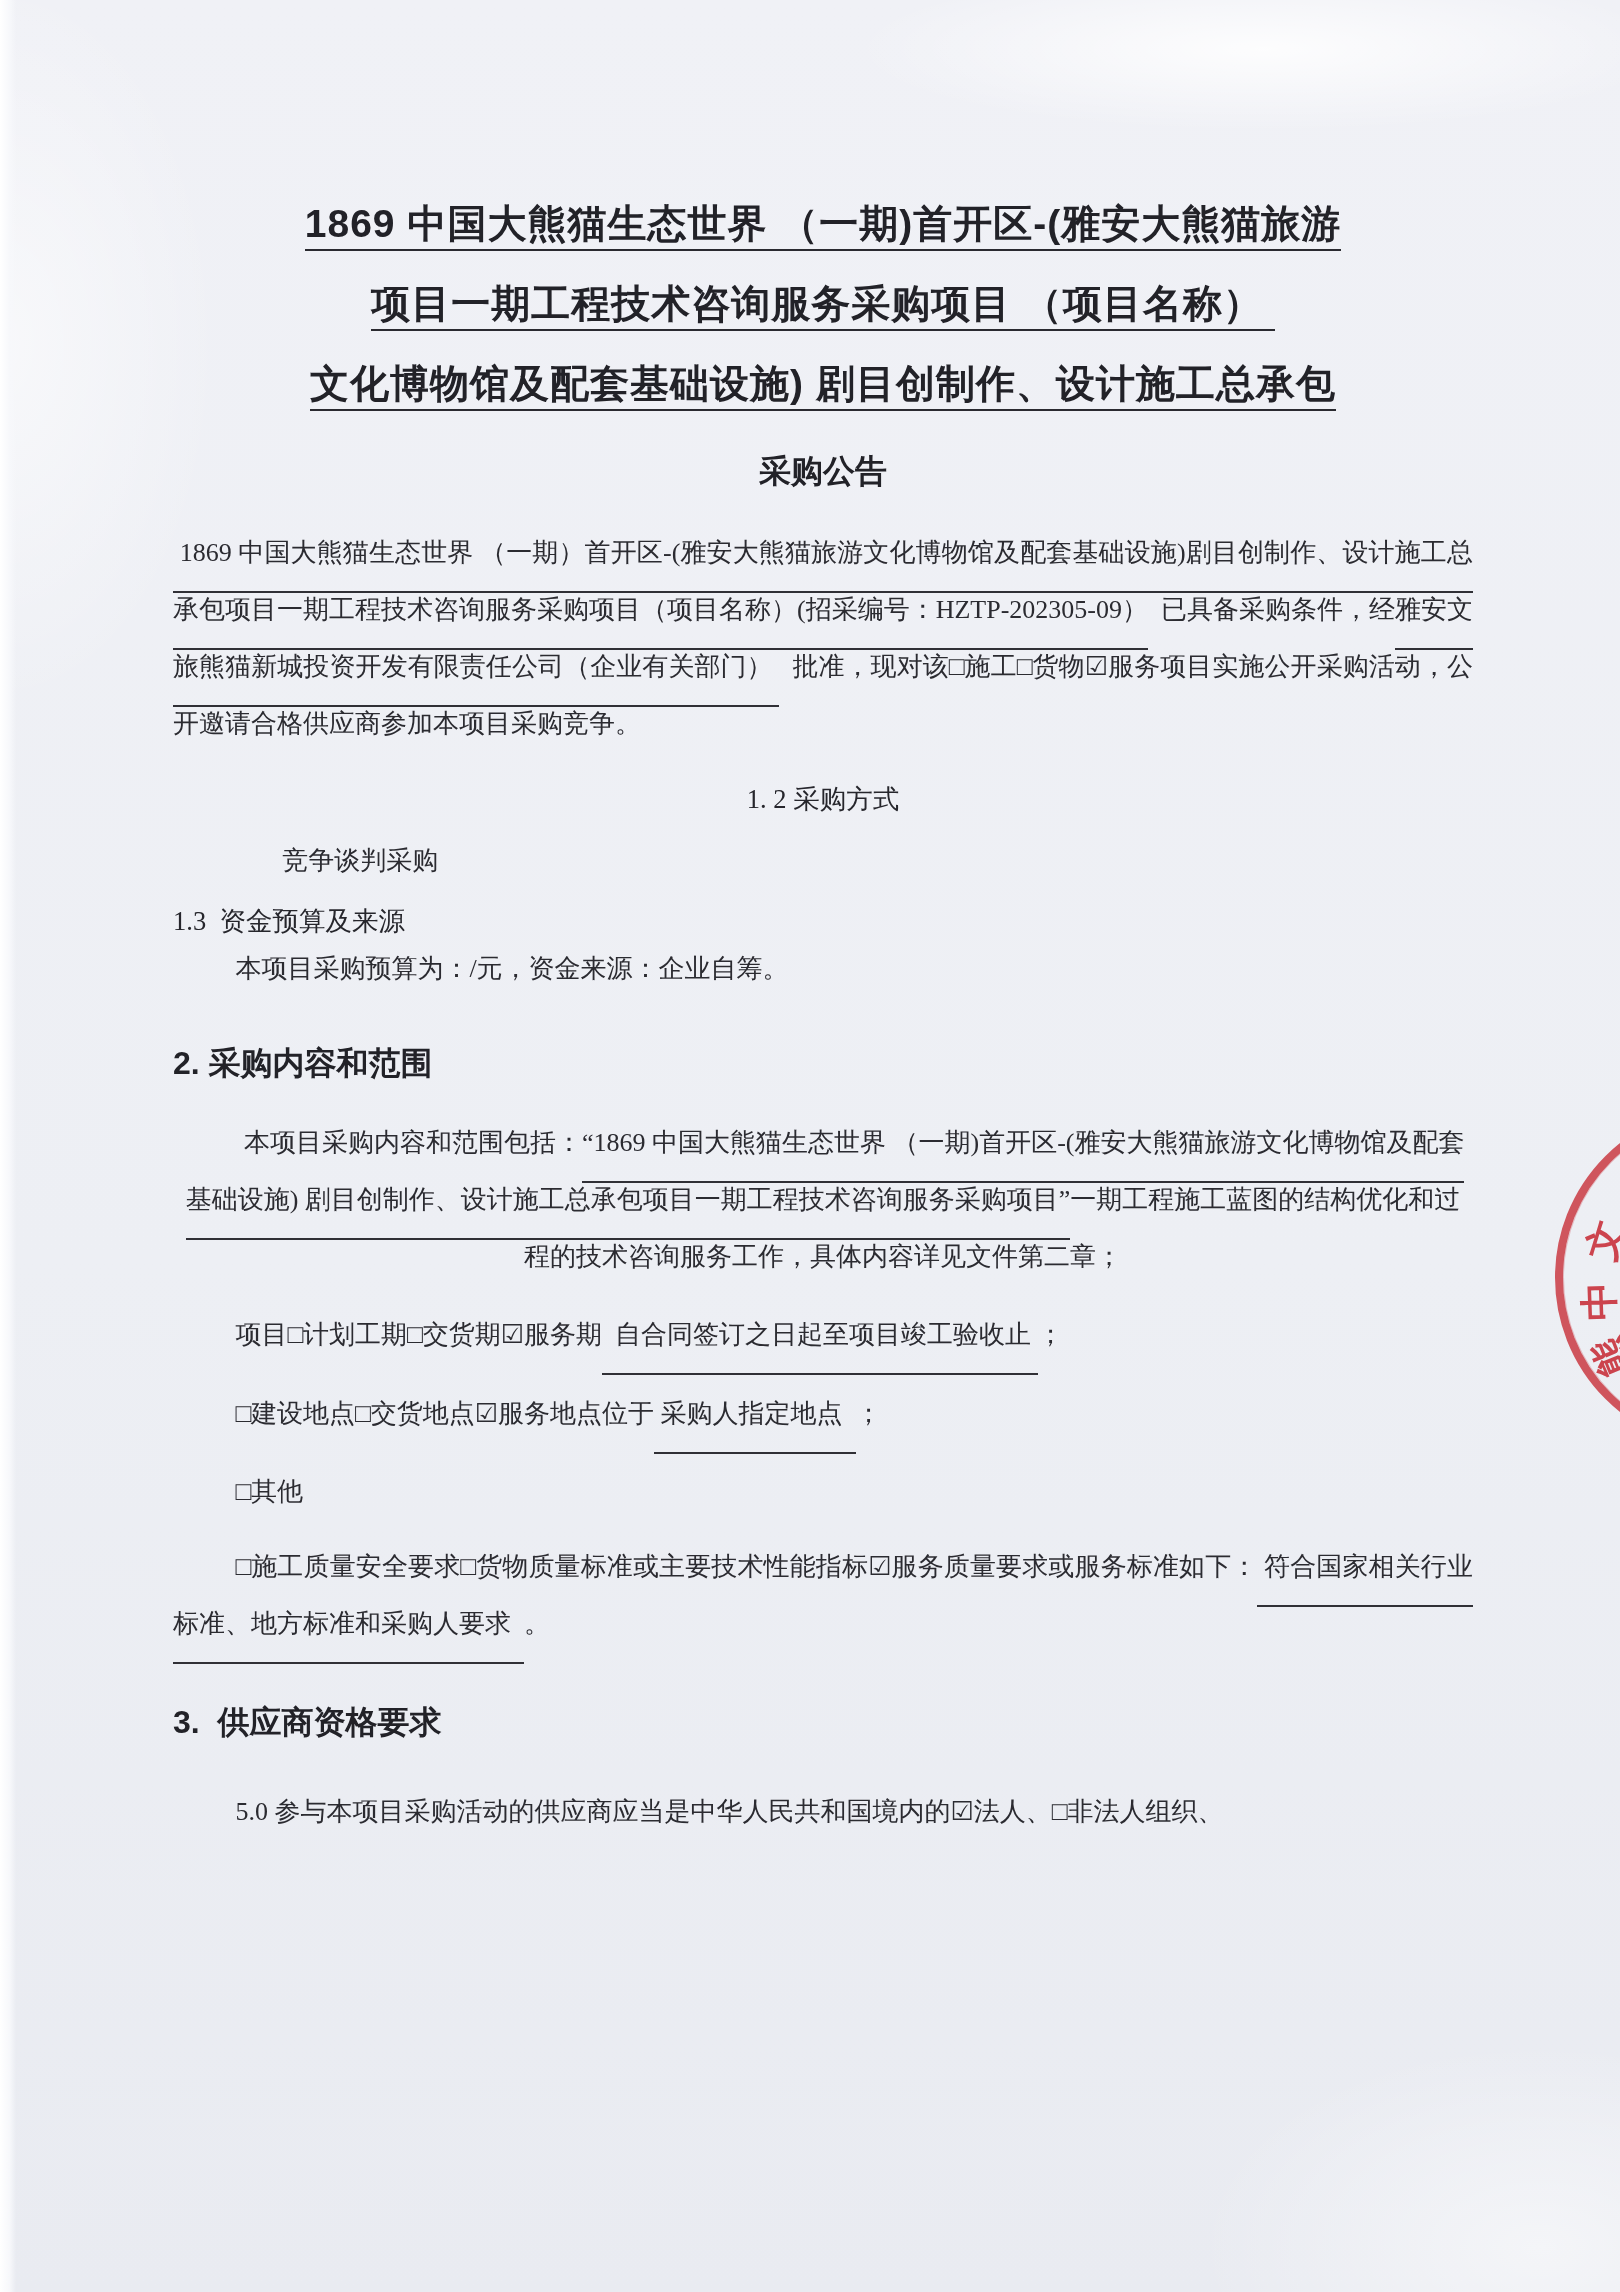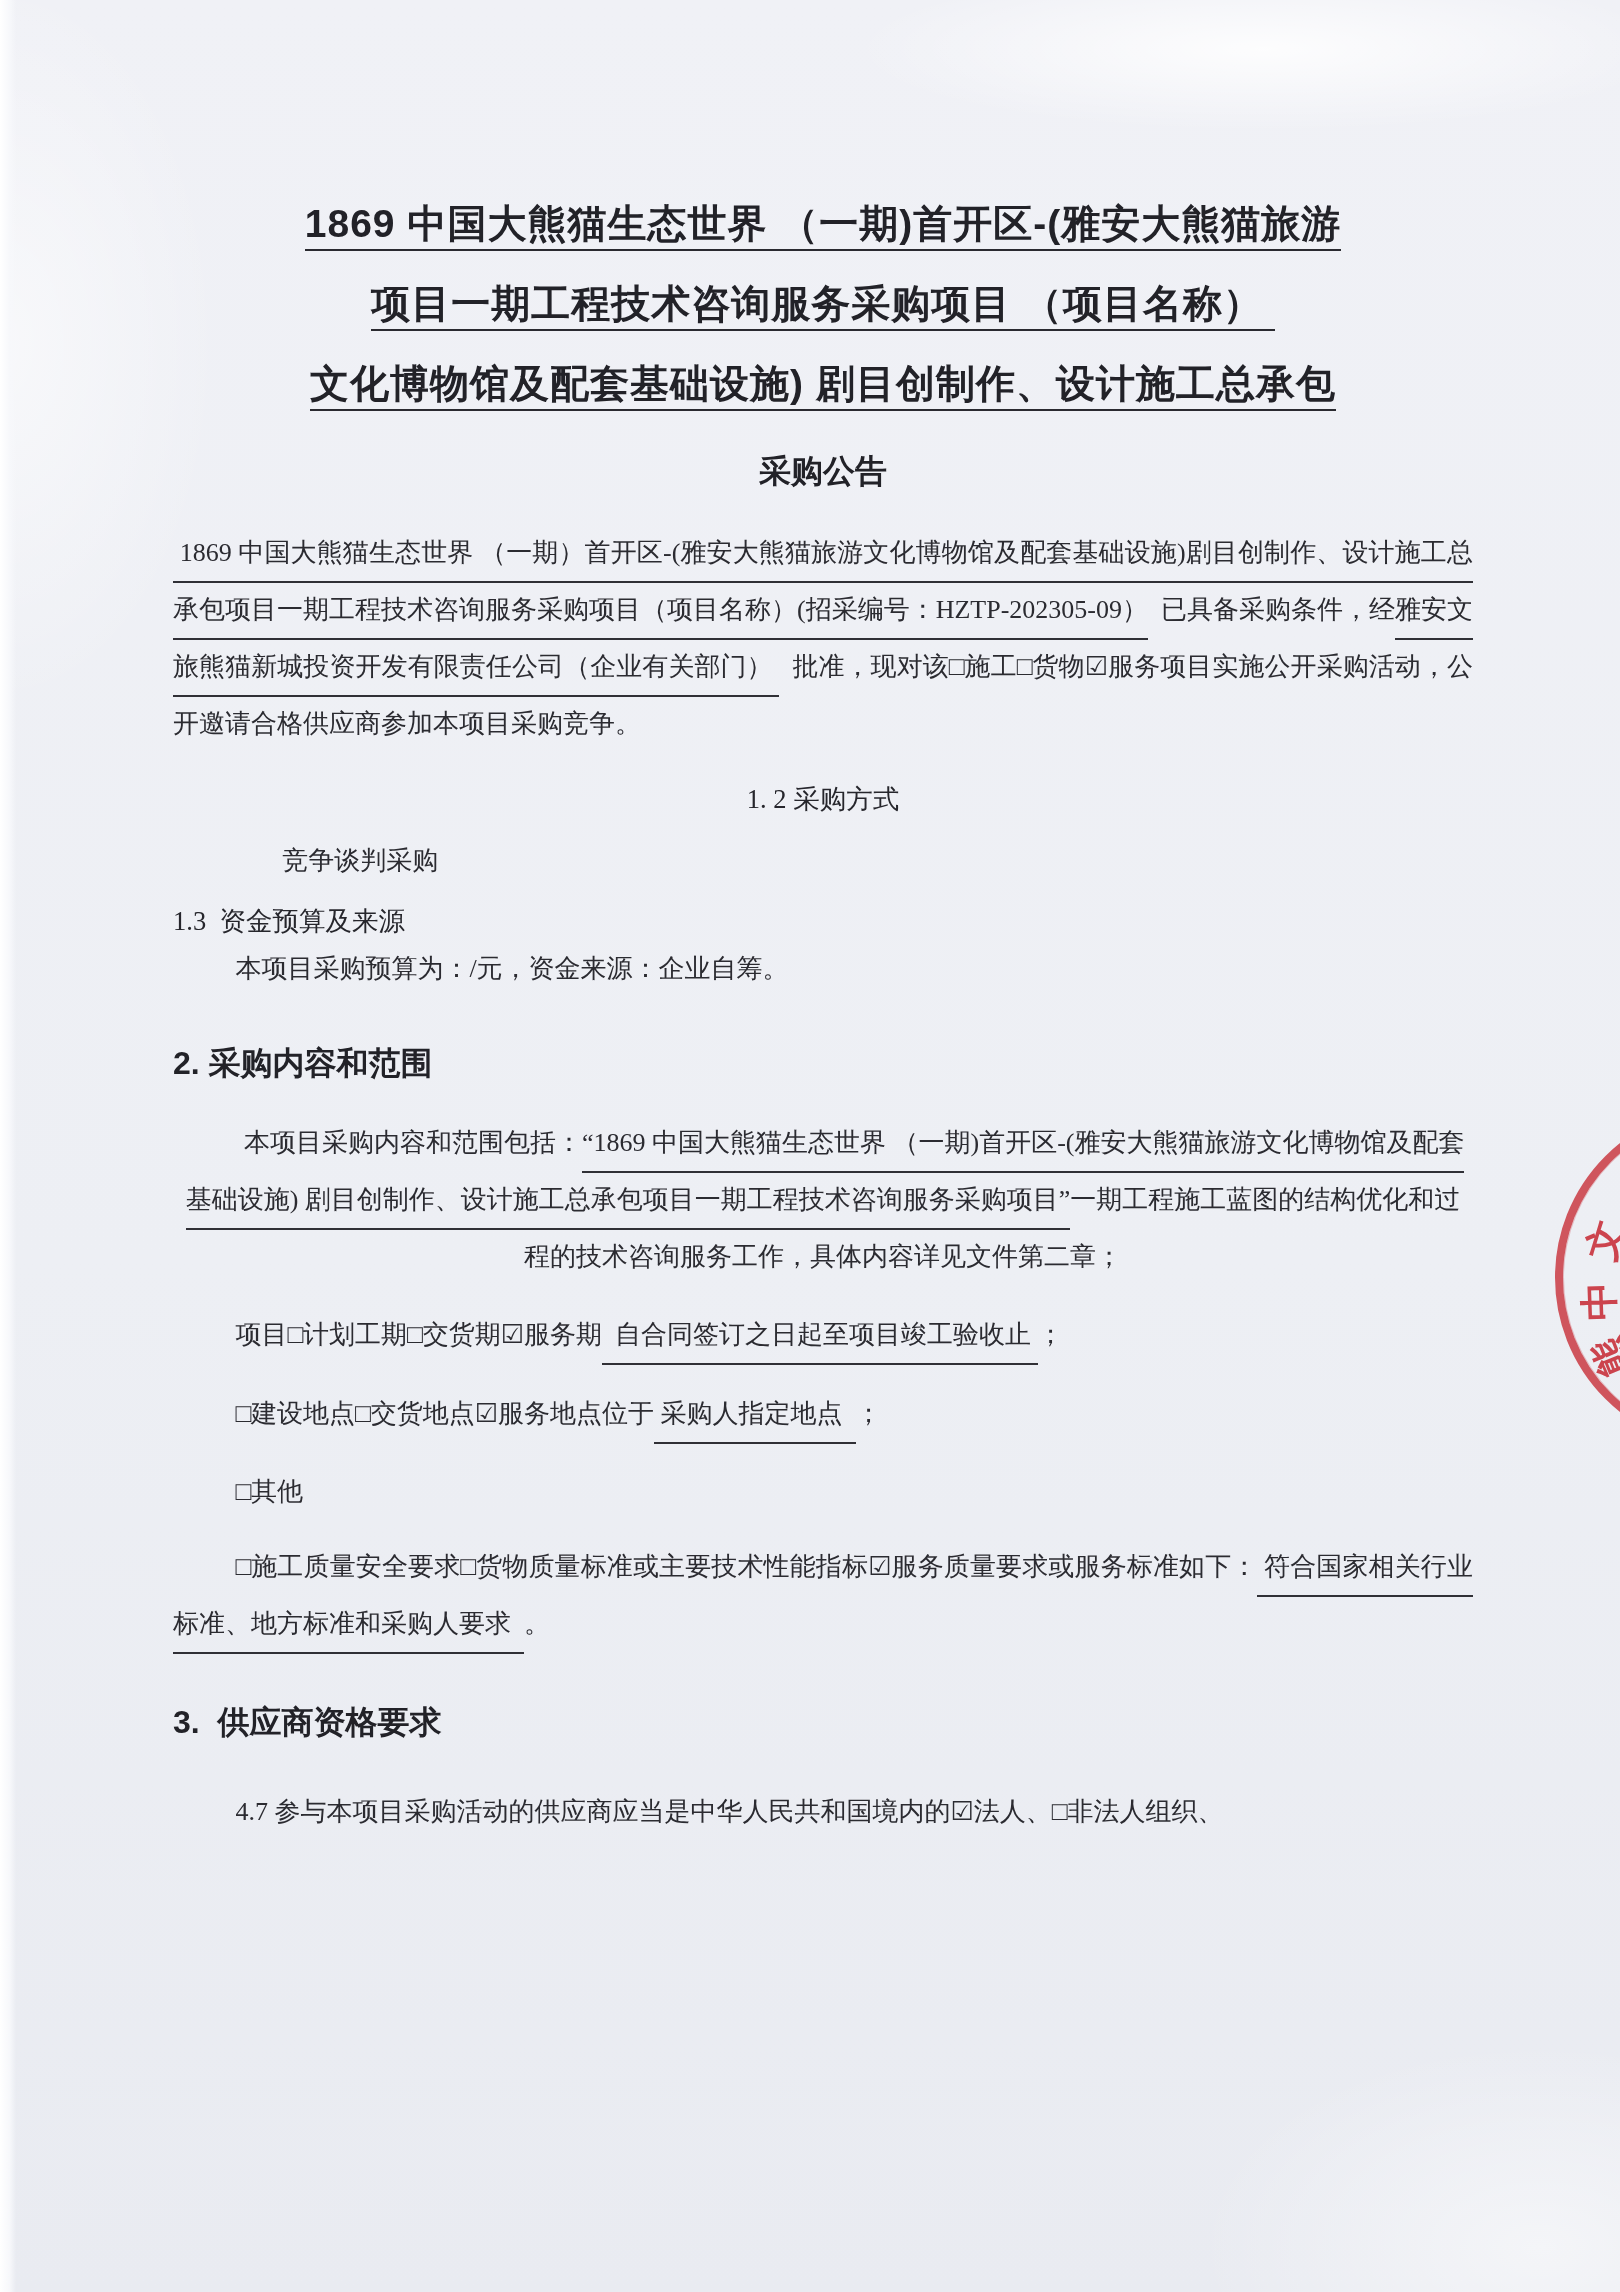--- a/index.html
+++ b/index.html
@@ -39,21 +39,21 @@
   }
   .h1-sec{margin-top:39px;}
   .h2-sec{margin-top:45px;}
   .h3-sec{margin-top:49px;}
   .sub-label{font-size:26.5px;line-height:37px;white-space:pre-wrap;}
   .sub-label.sans{font-family:"Liberation Sans","DejaVu Sans",sans-serif;}
   .para{
     font-size:26px;line-height:57px;text-align:justify;white-space:pre-wrap;
     color:#2b2b31;
   }
-  .para .u, .u{border-bottom:2px solid #303036;padding-bottom:14px;}
+  .para .u, .u{border-bottom:2px solid #303036;padding-bottom:24px;}
   .indent2{text-indent:2.4em;}
   .indent4{padding-left:4.2em;}
   .mt-56{margin-top:55px;}
   .mt-40{margin-top:39px;}
   .mt-30{margin-top:29px;text-align:center;}
   .mt-26{margin-top:25.5px;}
   .mt-22{margin-top:21.6px;}
   .mt-18{margin-top:17.6px;}
   .mt-14{margin-top:13.7px;}
   .title-wrap{padding-top:188px;}
@@ -109,21 +109,21 @@
     <div class="para indent2 mt-22"><span>项目□计划工期□交货期☑服务期</span><span class="u">  自合同签订之日起至项目竣工验收止 </span><span>；</span></div>
 
     <div class="para indent2 mt-22"><span>□建设地点□交货地点☑服务地点位于</span><span class="u"> 采购人指定地点  </span><span>；</span></div>
 
     <div class="para indent2 mt-22">□其他</div>
 
     <div class="para indent2 mt-18"><span>□施工质量安全要求□货物质量标准或主要技术性能指标☑服务质量要求或服务标准如下：</span><span class="u"> 符合国家相关行业标准、地方标准和采购人要求  </span><span>。</span></div>
 
     <div class="h-sec h3-sec">3.  供应商资格要求</div>
 
-    <div class="para indent2 mt-40">4.7 参与本项目采购活动的供应商应当是中华人民共和国境内的☑法人、□非法人组织、</div>
+    <div class="para indent2 mt-40">5.0 参与本项目采购活动的供应商应当是中华人民共和国境内的☑法人、□非法人组织、</div>
 
   </div>
 
   <div class="stamp-circle"></div>
   <span class="stamp-char c0">文</span>
   <span class="stamp-char c1">中</span>
   <span class="stamp-char c2">熊</span>
 </div>
 
 

